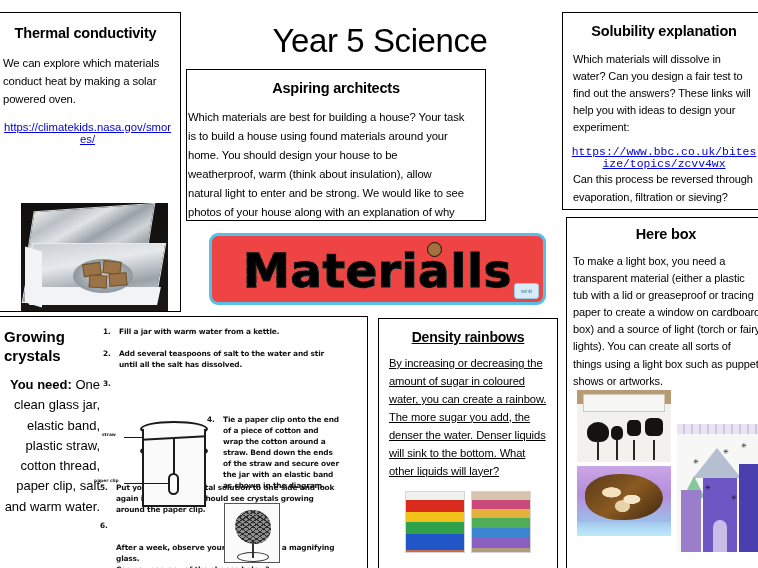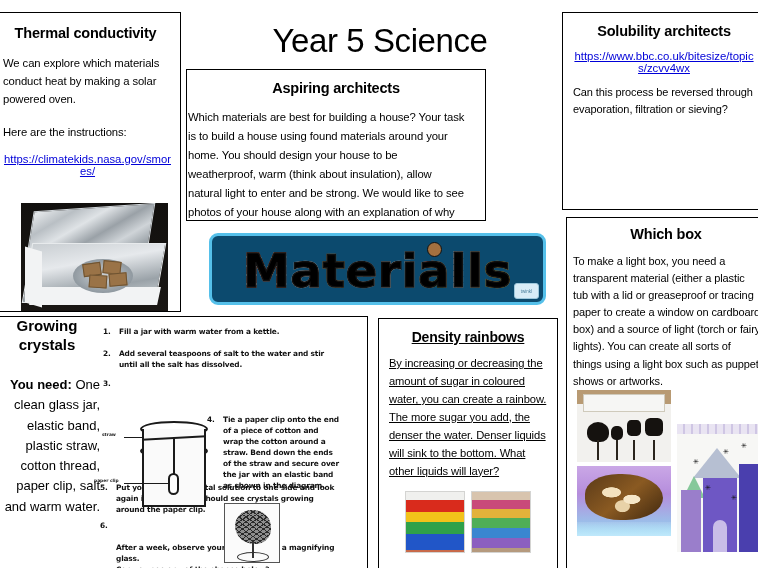--- a/index.html
+++ b/index.html
@@ -122,21 +122,21 @@
   #architects-box .box-title { margin: 10px 8px 0 8px; }
   #architects-box .box-body { margin: 11px 18px 0 1px; line-height: 1.68; }
 
   
   #materials-banner {
     position: absolute;
     left: 209px;
     top: 233px;
     width: 337px;
     height: 72px;
-    background: #0c4a6e;
+    background: #ef4444;
     border: 3px solid #55c0ea;
     border-radius: 9px;
     overflow: hidden;
   }
   #materials-banner .word {
     position: absolute;
     left: 0; right: 0; top: 5px;
     text-align: center;
     font-family: "DejaVu Sans", sans-serif;
     font-size: 47px;
@@ -175,22 +175,22 @@
   
   #solubility-box {
     left: 562px;
     top: 12px;
     width: 203px;
     height: 198px;
     border-right: none;
   }
   #solubility-box .box-title { margin: 10px 8px 0 8px; }
   #solubility-box .box-body { margin: 11px 10px 0 10px; font-size: 11px; line-height: 1.56; }
-  #solubility-box .link { margin: 10px 8px 0 8px; font-size: 11.4px; }
-  #solubility-box .tail { margin-top: 10px; }
+  #solubility-box .link { margin: 10px 8px 0 8px; font-size: 11.4px; font-family: Liberation Mono, monospace; }
+  #solubility-box .tail { margin-top: 1px; }
 
   
   #lightbox-box {
     left: 566px;
     top: 217px;
     width: 199px;
     height: 351px;
     border-right: none;
     border-bottom: none;
   }
@@ -246,22 +246,22 @@
   
   #crystals-box {
     left: -6px;
     top: 316px;
     width: 374px;
     height: 252px;
     border-left: none;
     border-bottom: none;
   }
   #crystals-box .cr-title {
-    position:absolute; left:10px; top:0; width:86px;
-    font-weight:bold; font-size:15px; line-height:1.25; text-align:center;
+    position:absolute; left:10px; top:11px; width:86px;
+    font-weight:bold; font-size:15px; line-height:1.25; text-align:left;
   }
   #crystals-box .cr-need {
     position:absolute; left:10px; top:58px; width:96px;
     font-size:13px; line-height:1.56; text-align:right;
   }
   #crystals-box .cr-need b { font-weight:bold; }
 
   .step {
     position:absolute;
     font-family: "DejaVu Sans", sans-serif;
@@ -338,21 +338,20 @@
 </head>
 <body>
 
 <div id="page">
 
   <div id="page-title">Year 5 Science</div>
 
   <div class="box" id="thermal-box">
     <div class="box-title">Thermal conductivity</div>
     <div class="box-body">We can explore which materials conduct heat by making a solar powered oven.</div>
-    <div class="box-body" style="margin-top:14px;">Here are the instructions:</div>
     <a class="link" href="#">https://climatekids.nasa.gov/smores/</a>
     <div id="solar-oven-photo">
       <div class="lid"></div>
       <div class="tray"></div>
       <div class="rim-l"></div>
       <div class="rim-b"></div>
       <div class="plate"></div>
       <div class="smore s1"></div>
       <div class="smore s2"></div>
       <div class="smore s3"></div>
@@ -367,27 +366,28 @@
 
   <div id="materials-banner">
     <div class="word">
       <span class="g-brick">M</span><span class="g-white">a</span><span class="g-wood">t</span><span class="g-stone">e</span><span class="g-white">r</span><span class="g-rock">i</span><span class="g-camo">a</span><span class="g-grid">l</span><span class="g-glass">l</span><span class="g-gold">s</span>
     </div>
     <div class="dot-i"></div>
     <div class="tw-badge">twinkl</div>
   </div>
 
   <div class="box" id="solubility-box">
-    <div class="box-title">Solubility architects</div>
+    <div class="box-title">Solubility explanation</div>
+    <div class="box-body">Which materials will dissolve in water? Can you design a fair test to find out the answers? These links will help you with ideas to design your experiment:</div>
     <a class="link" href="#">https://www.bbc.co.uk/bitesize/topics/zcvv4wx</a>
     <div class="box-body tail">Can this process be reversed through evaporation, filtration or sieving?</div>
   </div>
 
   <div class="box" id="lightbox-box">
-    <div class="box-title">Which box</div>
+    <div class="box-title">Here box</div>
     <div class="box-body">To make a light box, you need a transparent material (either a plastic tub with a lid or greaseproof or tracing paper to create a window on cardboard box) and a source of light (torch or fairy lights). You can create all sorts of things using a light box such as puppet shows or artworks.</div>
 
     <div id="lb-photos">
       <div id="lb-shadow-puppets">
         <div class="sheet"></div>
         <div class="pup p1"></div>
         <div class="pup p2"></div>
         <div class="pup p3"></div>
         <div class="pup p4"></div>
         <div class="stick" style="left:20px;"></div>

